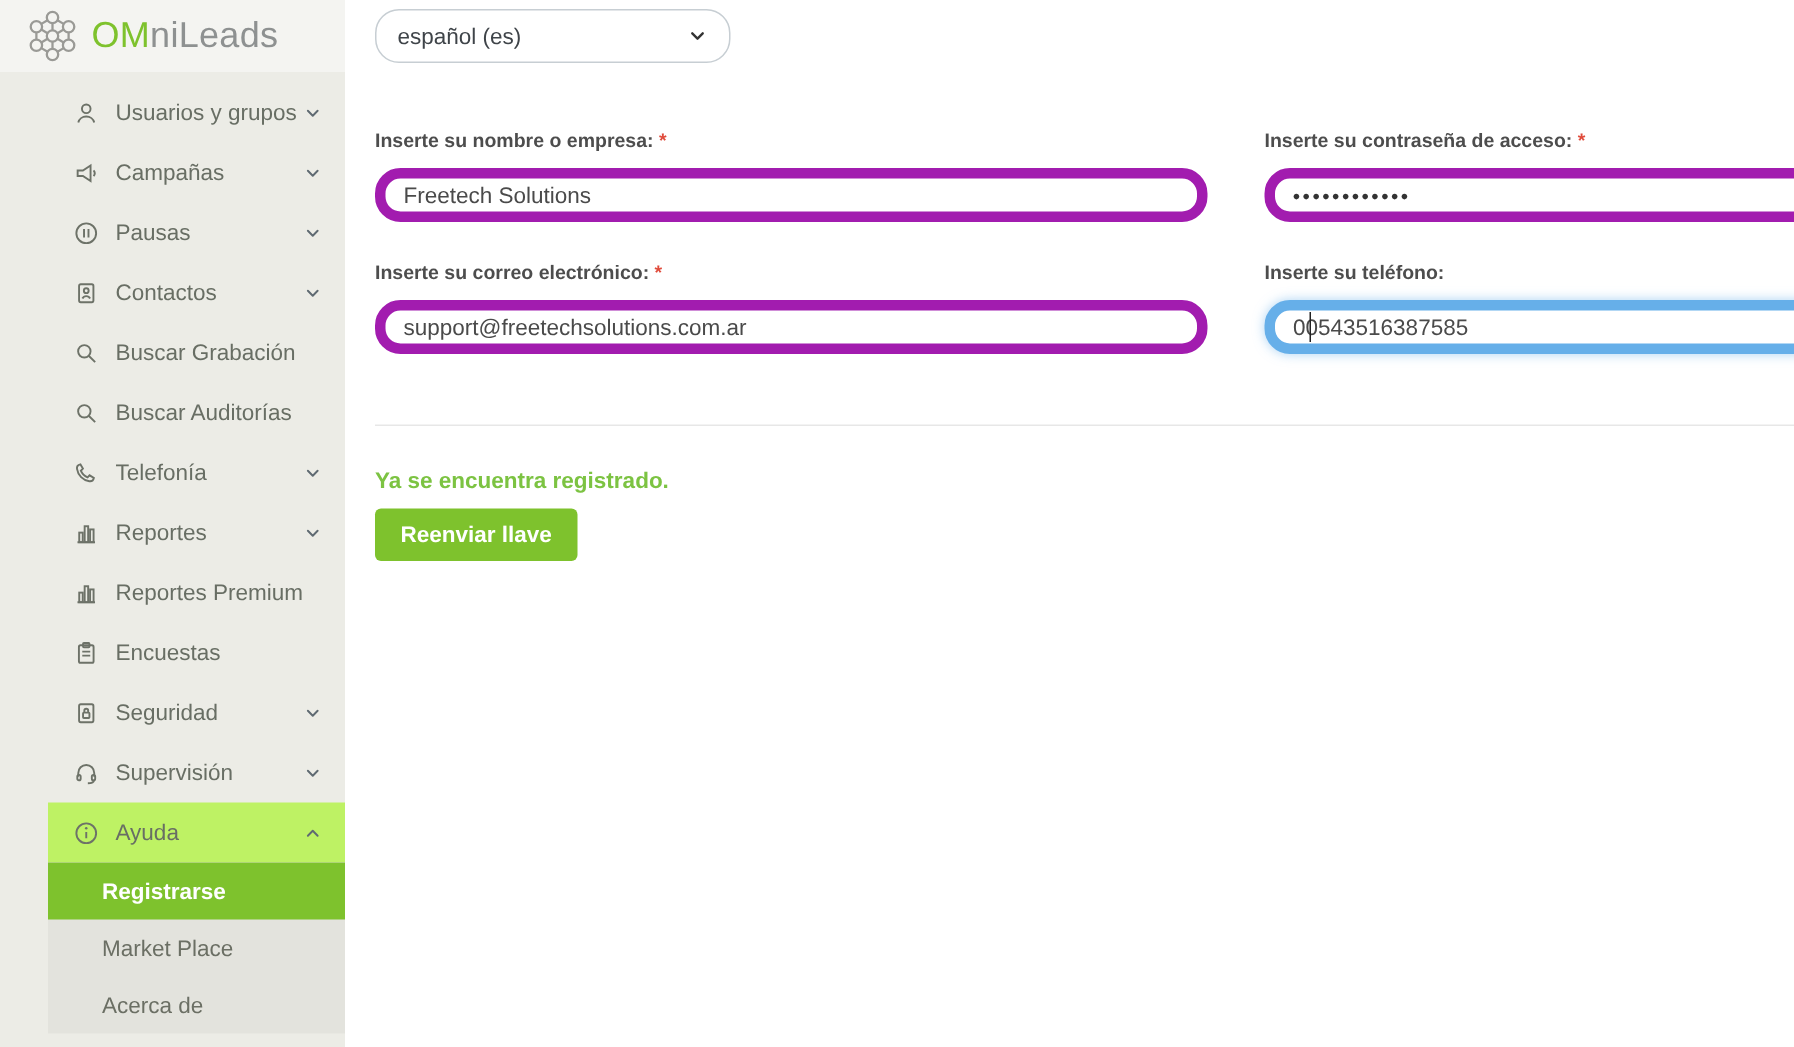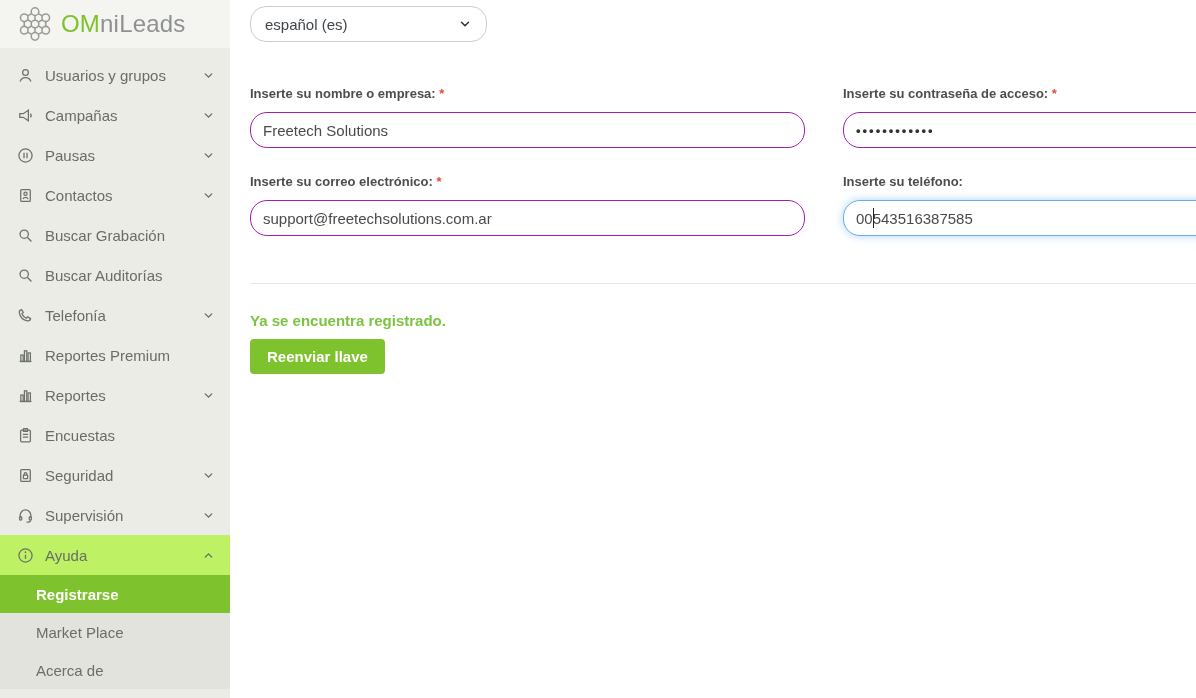--- a/index.html
+++ b/index.html
@@ -18,40 +18,40 @@
   .logo-text { font-size:24px; letter-spacing:0.2px; color:#8e9191; }
   .logo-text .om { color:var(--accent-green,#7ec22d); }
 
   .lang-select { margin-left:20px; width:237px; height:36px; border:1px solid #c7ced3; border-radius:16px;
                  display:flex; align-items:center; justify-content:space-between; padding:0 14px;
                  font-size:15px; color:#3f4449; background:#fff; cursor:pointer; }
   .lang-select .chev { display:flex; align-items:center; color:#333; }
 
   
   .sidebar { position:absolute; top:48px; left:0; width:230px; height:650px; background:#ecece6; }
-  .side-list { padding-top:7px; }
+  .side-list { padding-top:7px;padding-left:32px; }
   .side-item { height:40px; display:flex; align-items:center; padding:0 14px 0 17px;
                color:#686e64; font-size:15px; cursor:pointer; }
   .side-item .sicon { width:17px; height:17px; margin-right:11px; display:flex; align-items:center; color:#6d7268; flex:0 0 auto; }
   .side-item .slabel { flex:1 1 auto; white-space:nowrap; }
   .side-item .schev { width:14px; height:14px; color:#5f6a72; display:flex; align-items:center; }
   .item-ayuda { background:#bef264;justify-content:space-between; }
   .submenu { background:#e3e3dd; }
   .sub-item { height:38px; display:flex; align-items:center; padding-left:36px;
               color:#6b6f64; font-size:15px; cursor:pointer; }
   .sub-item.active { background:var(--accent-green,#7ec22d); color:#fff; font-weight:bold; }
 
   
   .main { position:absolute; top:48px; left:230px; width:966px; height:650px; overflow:hidden;
           background:#fff; padding:38px 0 0 20px; }
   .form-grid { display:grid; grid-template-columns:555px 590px; column-gap:33px; row-gap:26px; }
   .fgroup.right { padding-left:5px; }
   .flabel { display:block; font-size:13px; font-weight:bold; color:#4d4d4d; margin-bottom:11px; }
   .req { color:#e04b3b; font-weight:bold; }
-  .tinput { width:100%; height:36px; border:1px solid #a21caf; border-radius:17px; padding:0 12px;
+  .tinput { width:100%; height:36px; border:7px solid #a21caf; border-radius:17px; padding:0 12px;
             font-family:"Liberation Sans", sans-serif; font-size:15px; color:#4a4a4a; background:#fff; outline:none; }
   .tinput.password { font-size:13px; letter-spacing:2px; font-weight:bold; color:#333; }
   .tinput.focused { border-color:#66afe9; box-shadow:0 0 8px rgba(102,175,233,.55); }
   .input-wrap { position:relative; }
   .caret { position:absolute; left:30px; top:8px; width:1px; height:20px; background:#222; }
 
   .divider { margin-top:47px; margin-right:0; height:1px; background:#e7e7e7; }
   .status-msg { margin-top:28px; font-size:15px; font-weight:bold; color:var(--status-green,#7cc342); }
   .resend-btn { display:inline-block; margin-top:10px; background:var(--accent-green,#7ec22d); color:#fff;
                 border:none; border-radius:4px; padding:9px 17px; font-family:"Liberation Sans", sans-serif;
@@ -193,38 +193,38 @@
 
       <div class="side-item">
         <span class="sicon">
           <svg width="17" height="17" viewBox="0 0 16 16" fill="none" stroke="currentColor" stroke-width="1.2">
               <path d="M2.5 13.6 h11"></path>
               <rect x="3.6" y="7.6" width="2.2" height="6"></rect>
               <rect x="7" y="3.6" width="2.2" height="10"></rect>
               <rect x="10.4" y="5.6" width="2.2" height="8"></rect>
             </svg>
         </span>
-        <span class="slabel">Reportes Premium</span>
+        <span class="slabel">Reportes</span>
+        <span class="schev">
+          <svg width="13" height="13" viewBox="0 0 16 16" fill="none" stroke="currentColor" stroke-width="1.6" stroke-linecap="round" stroke-linejoin="round">
+              <path d="M4 6 l4 4 4 -4"></path>
+            </svg>
+        </span>
       </div>
 
       <div class="side-item">
         <span class="sicon">
           <svg width="17" height="17" viewBox="0 0 16 16" fill="none" stroke="currentColor" stroke-width="1.2">
               <path d="M2.5 13.6 h11"></path>
               <rect x="3.6" y="7.6" width="2.2" height="6"></rect>
               <rect x="7" y="3.6" width="2.2" height="10"></rect>
               <rect x="10.4" y="5.6" width="2.2" height="8"></rect>
             </svg>
         </span>
-        <span class="slabel">Reportes</span>
-        <span class="schev">
-          <svg width="13" height="13" viewBox="0 0 16 16" fill="none" stroke="currentColor" stroke-width="1.6" stroke-linecap="round" stroke-linejoin="round">
-              <path d="M4 6 l4 4 4 -4"></path>
-            </svg>
-        </span>
+        <span class="slabel">Reportes Premium</span>
       </div>
 
       <div class="side-item">
         <span class="sicon">
           <svg width="17" height="17" viewBox="0 0 16 16" fill="none" stroke="currentColor" stroke-width="1.2">
               <rect x="3.4" y="3" width="9.2" height="11" rx="1"></rect>
               <rect x="6" y="1.6" width="4" height="2.6" rx="0.5"></rect>
               <path d="M5.5 7 h5 M5.5 9.5 h5"></path>
             </svg>
         </span>

